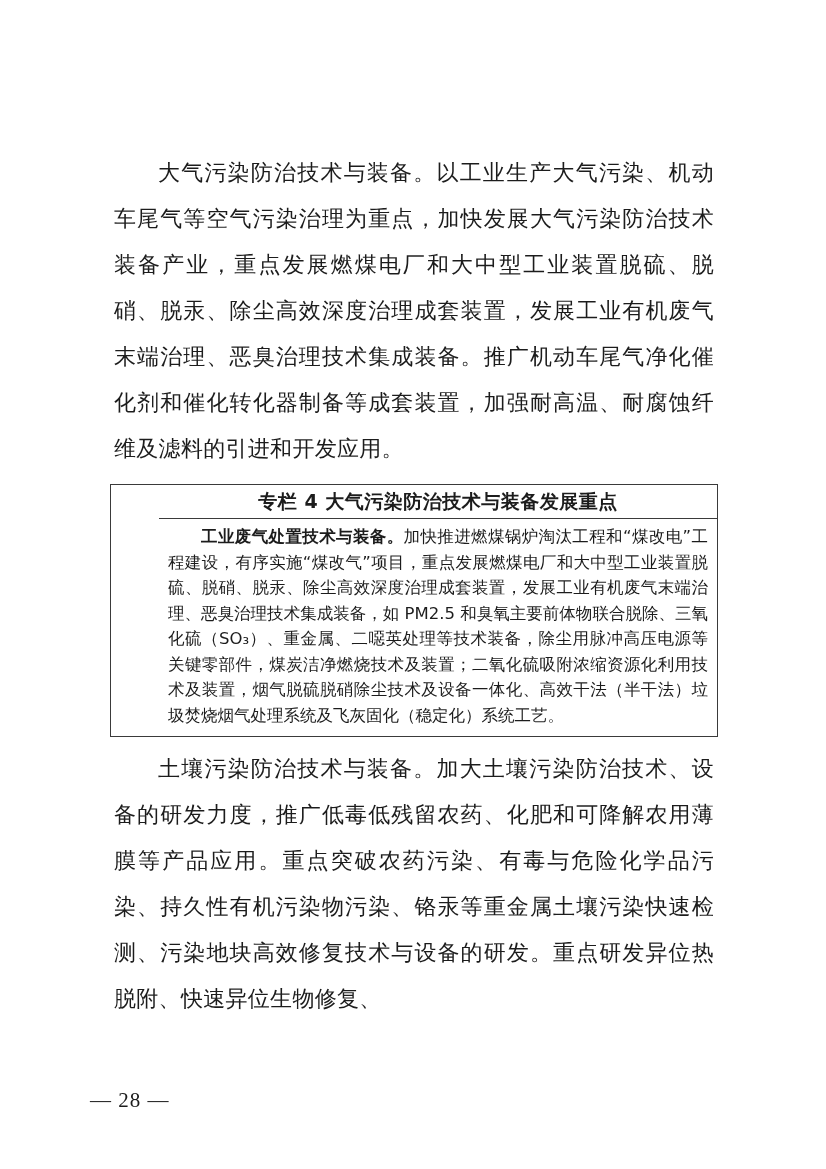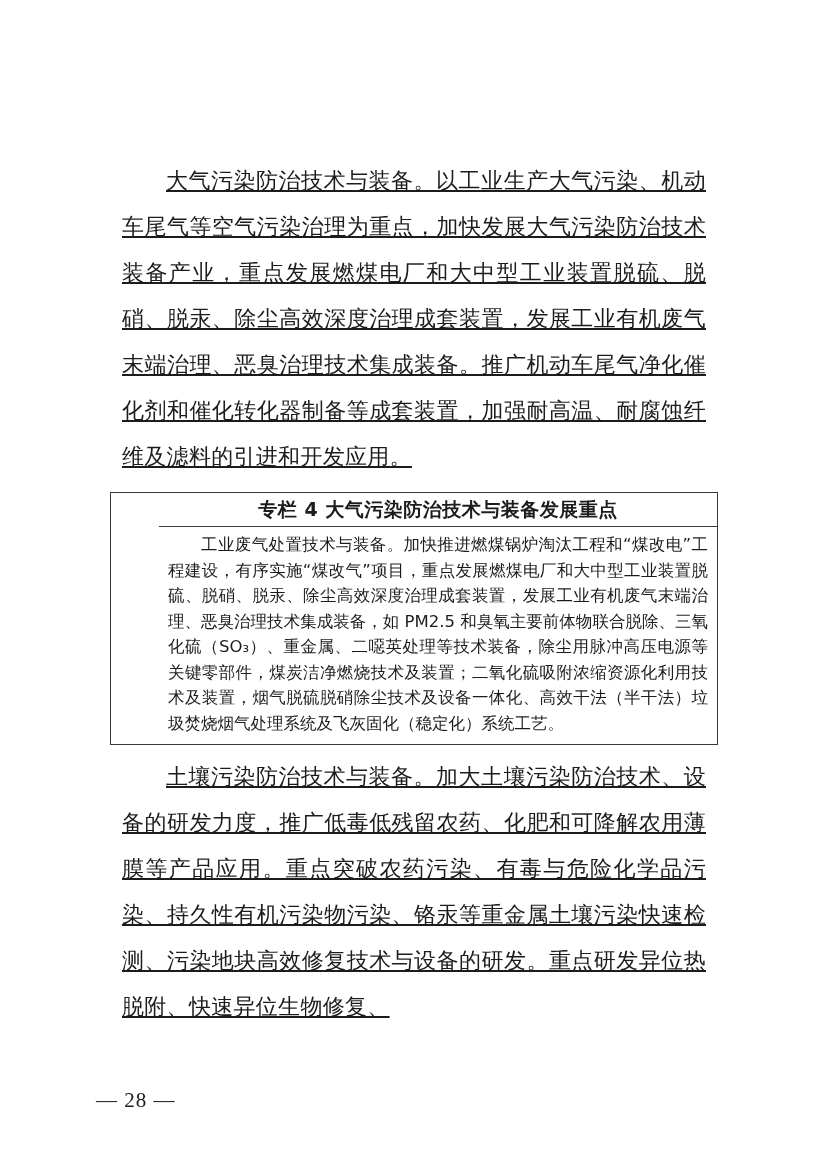--- a/index.html
+++ b/index.html
@@ -13,27 +13,26 @@
     color: #1c1c1c;
     overflow: hidden;
   }
   .content {
     position: absolute;
     left: 110px;
     top: 146px;
     width: 608px;
   }
   .body-para {
-    margin: 12px;
+    margin: 4px;
     font-size: 22px;
     line-height: 46px;
     text-align: justify;
     text-indent: 44px;
     letter-spacing: 0.3px;
-    text-decoration: underline;
   }
   .feature-box {
     margin-top: 12px;
     border: 1px solid #3a3a3a;
     padding-left: 48px;
   }
   .feature-box-title {
     text-align: center;
     font-weight: 700;
     font-size: 19px;
@@ -44,25 +43,25 @@
   .feature-box-body {
     padding: 5px 9px 8px 9px;
   }
   .box-para {
     margin: 0;
     font-size: 16.5px;
     line-height: 25.5px;
     text-align: justify;
     text-indent: 33px;
   }
-  .lead { font-weight: 400; }
+  .lead { font-weight: 700; }
   .para-soil { margin-top: 9px; }
   .footer {
     position: absolute;
-    left: 96px;
+    left: 90px;
     bottom: 56px;
     font-family: "Liberation Serif", serif;
     font-size: 21px;
     color: #1c1c1c;
     letter-spacing: 1px;
   }
 </style>
 </head>
 <body>
 

